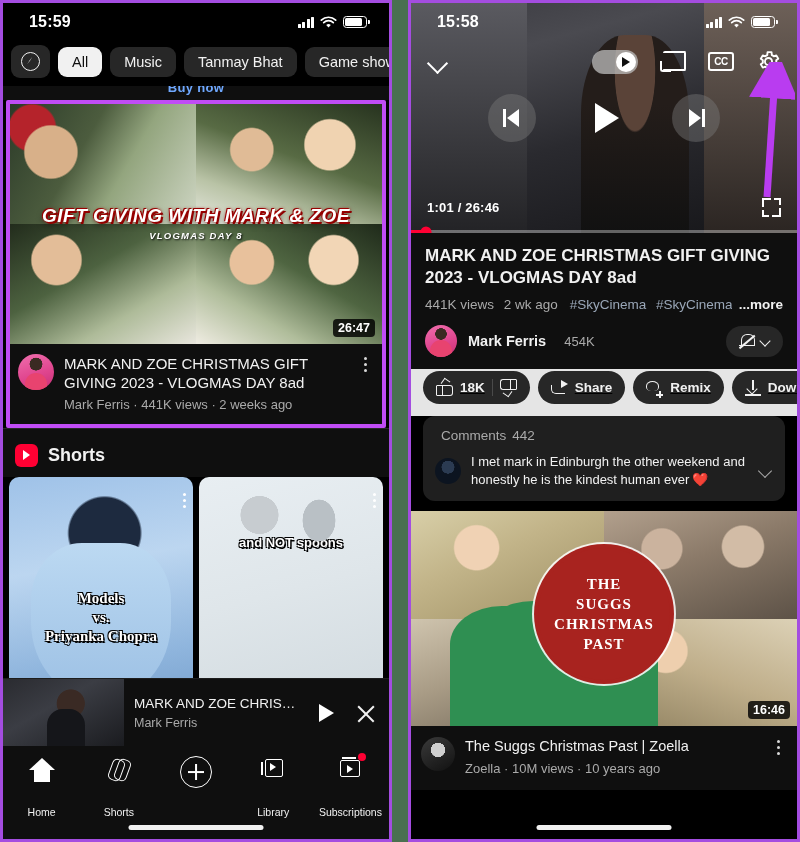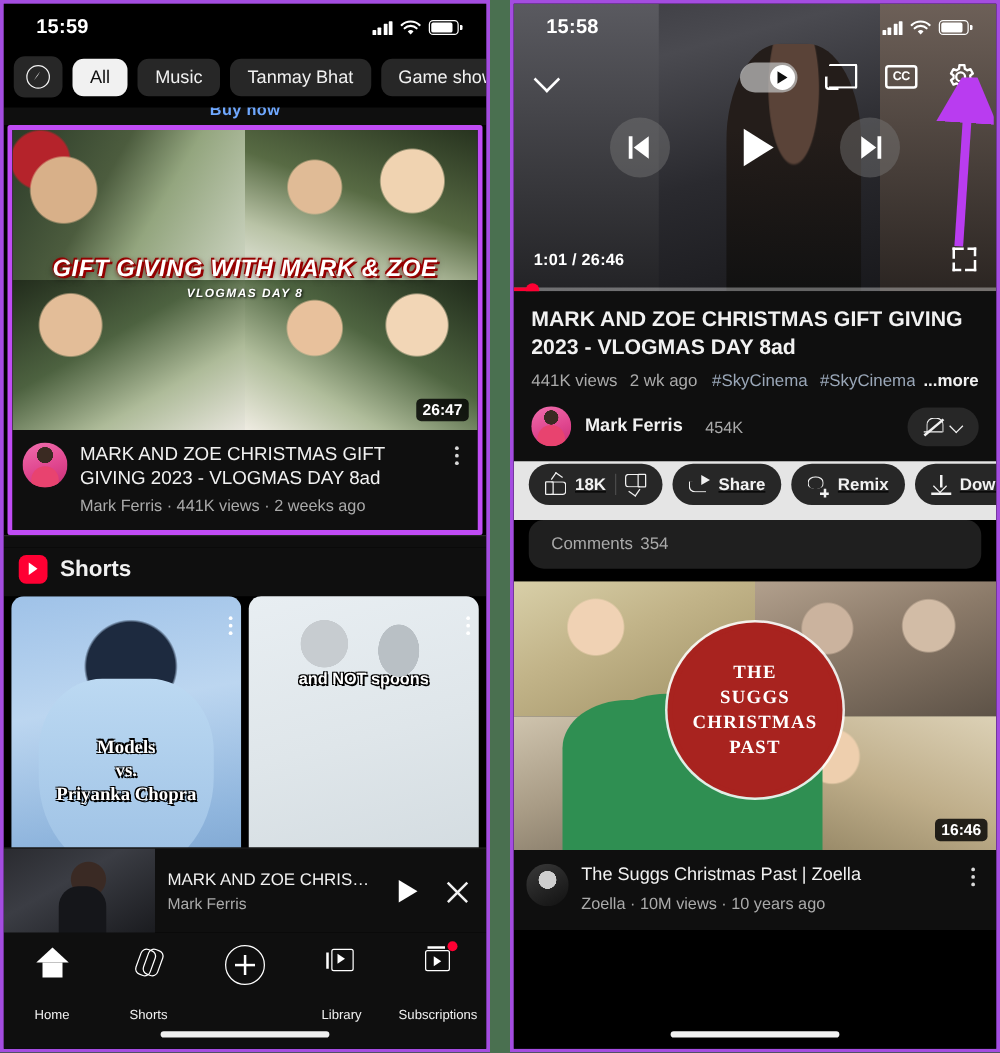--- a/index.html
+++ b/index.html
@@ -589,21 +589,26 @@
         <div class="act">
           <div class="dlic">
               <i></i>
             </div>
           <span>Download</span>
         </div>
       </div>
 
       <div class="comments">
         <div class="chead">
-          <span>Comments</span><span>354</span>
+          <span>Comments</span><span>442</span>
+        </div>
+        <div class="crow">
+          <div class="cav"></div>
+          <div class="ctext">I met mark in Edinburgh the other weekend and honestly he is the kindest human ever ❤️</div>
+          <div class="cchev"></div>
         </div>
       </div>
 
       <div class="rthumb">
         <div class="grid4">
           <div class="rA"></div>
             <div class="rB"></div>
             <div class="rC"></div>
             <div class="rD"></div>
         </div>

